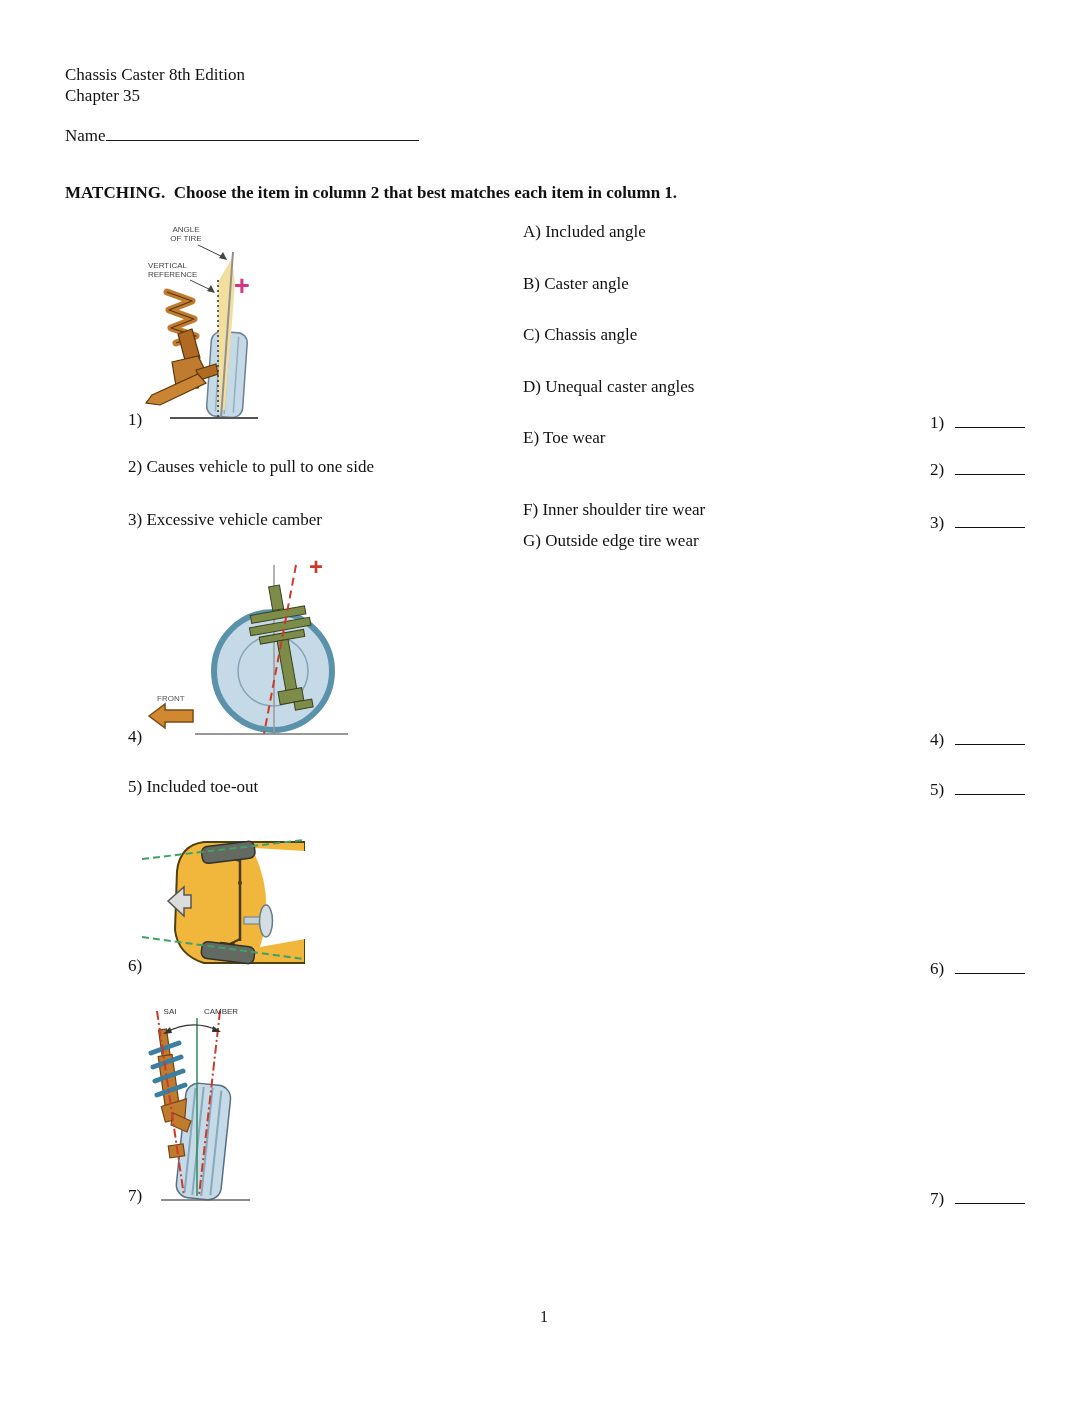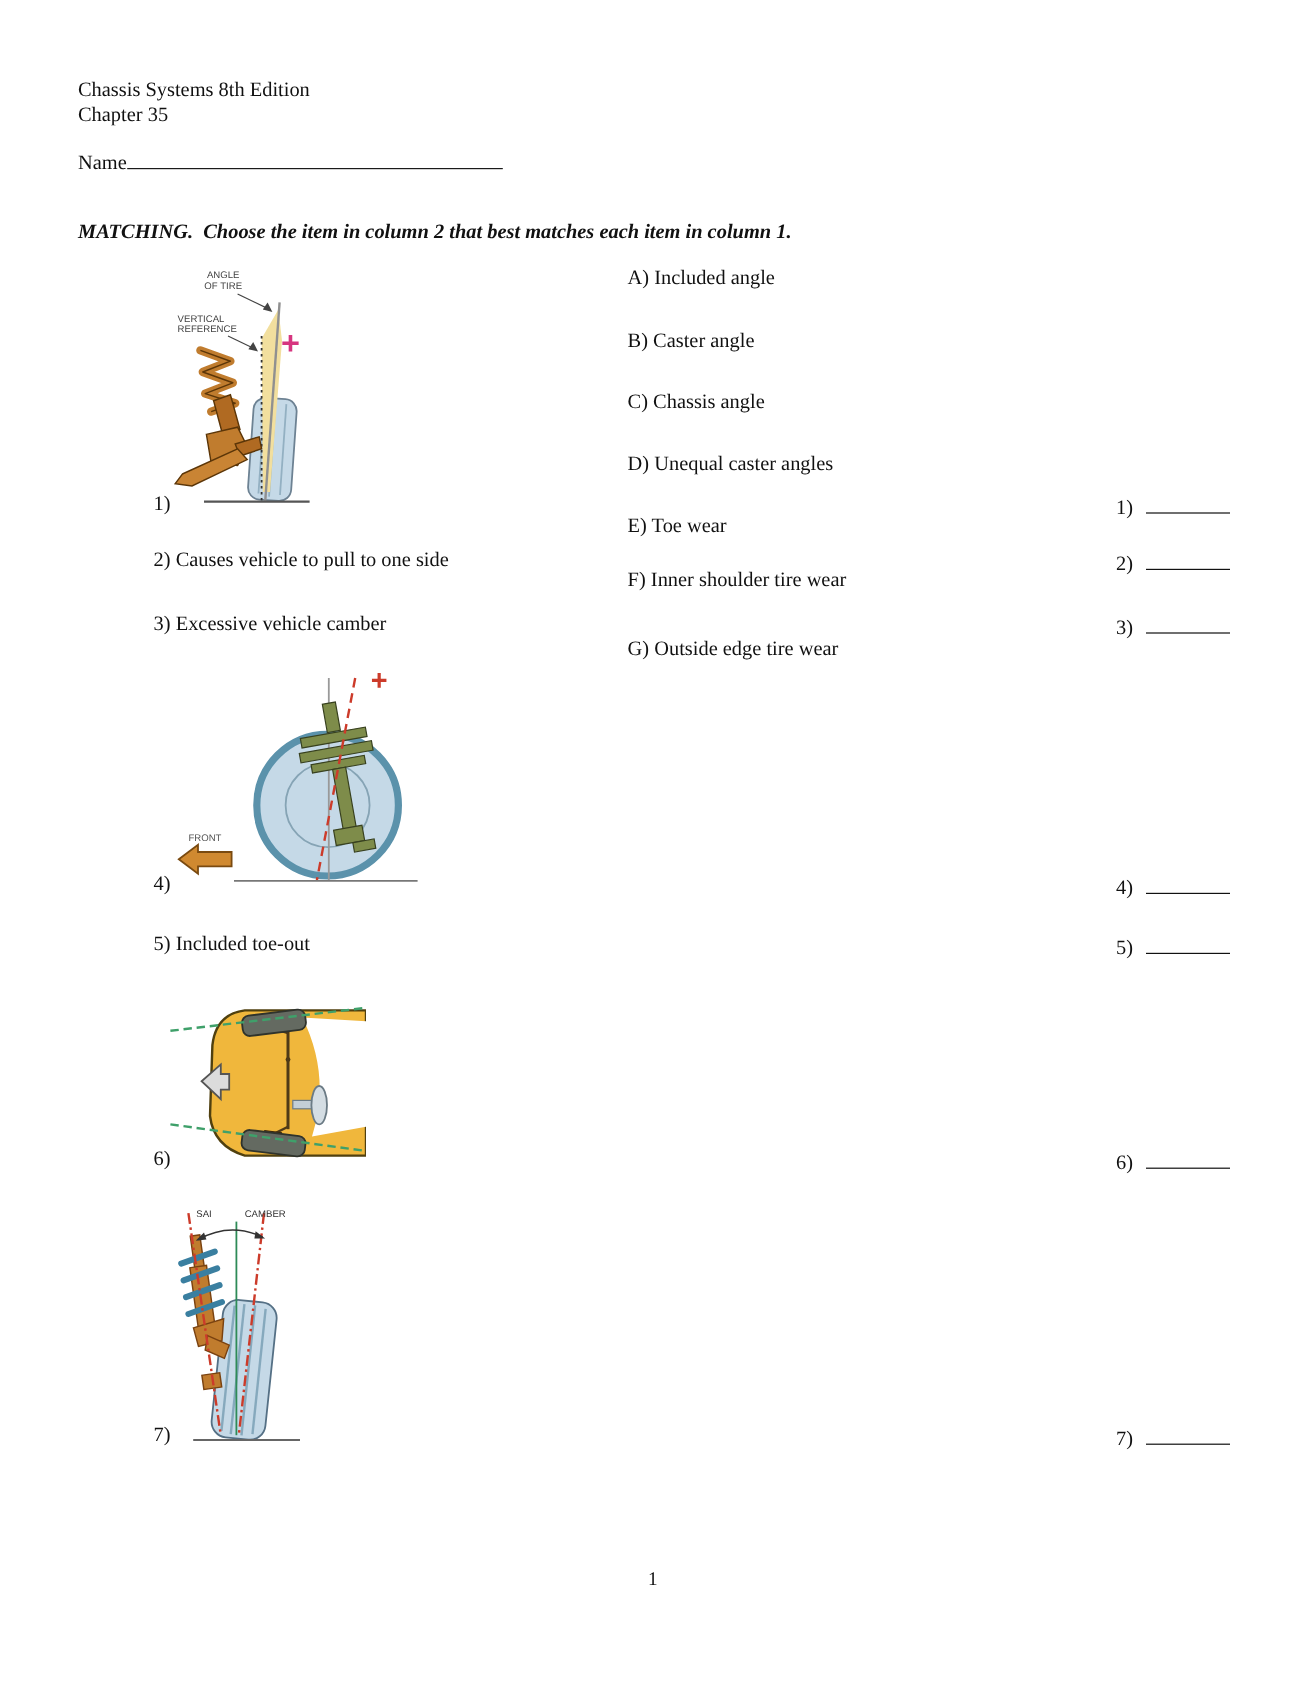--- a/index.html
+++ b/index.html
@@ -17,35 +17,35 @@
   .ans-line { display:inline-block; width:70px; height:18px; border-bottom:1.8px solid #111; margin-left:11px; }
   .fig { position:absolute; }
   svg text { font-family:"Liberation Sans", sans-serif; }
   .page-num { position:absolute; left:0; right:0; top:1308px; text-align:center; font-size:16px; }
 </style>
 </head>
 <body>
 
 <div class="page">
 
-  <div class="abs txt" style="left:65px; top:64px;">Chassis Systems 8th Edition</div>
+  <div class="abs txt" style="left:65px; top:64px;">Chassis Caster 8th Edition</div>
   <div class="abs txt" style="left:65px; top:85px;">Chapter 35</div>
 
   <div class="name-row">
     <span>Name</span><span class="name-blank"></span>
   </div>
 
-  <div class="abs txt bold" style="left:65px; top:182px;font-style:italic;">MATCHING.  Choose the item in column 2 that best matches each item in column 1.</div>
+  <div class="abs txt bold" style="left:65px; top:182px;">MATCHING.  Choose the item in column 2 that best matches each item in column 1.</div>
 
   <div class="opt" style="top:222px"><span>A)</span> <span>Included angle</span></div>
   <div class="opt" style="top:274px"><span>B)</span> <span>Caster angle</span></div>
   <div class="opt" style="top:325px"><span>C)</span> <span>Chassis angle</span></div>
   <div class="opt" style="top:377px"><span>D)</span> <span>Unequal caster angles</span></div>
   <div class="opt" style="top:428px"><span>E)</span> <span>Toe wear</span></div>
-  <div class="opt" style="top:473px"><span>F)</span> <span>Inner shoulder tire wear</span></div>
+  <div class="opt" style="top:500px"><span>F)</span> <span>Inner shoulder tire wear</span></div>
   <div class="opt" style="top:531px"><span>G)</span> <span>Outside edge tire wear</span></div>
 
   <div class="q" style="top:410px"><span>1)</span> <span></span></div>
   <div class="q" style="top:457px"><span>2)</span> <span>Causes vehicle to pull to one side</span></div>
   <div class="q" style="top:510px"><span>3)</span> <span>Excessive vehicle camber</span></div>
   <div class="q" style="top:727px"><span>4)</span> <span></span></div>
   <div class="q" style="top:777px"><span>5)</span> <span>Included toe-out</span></div>
   <div class="q" style="top:956px"><span>6)</span> <span></span></div>
   <div class="q" style="top:1186px"><span>7)</span> <span></span></div>
 

